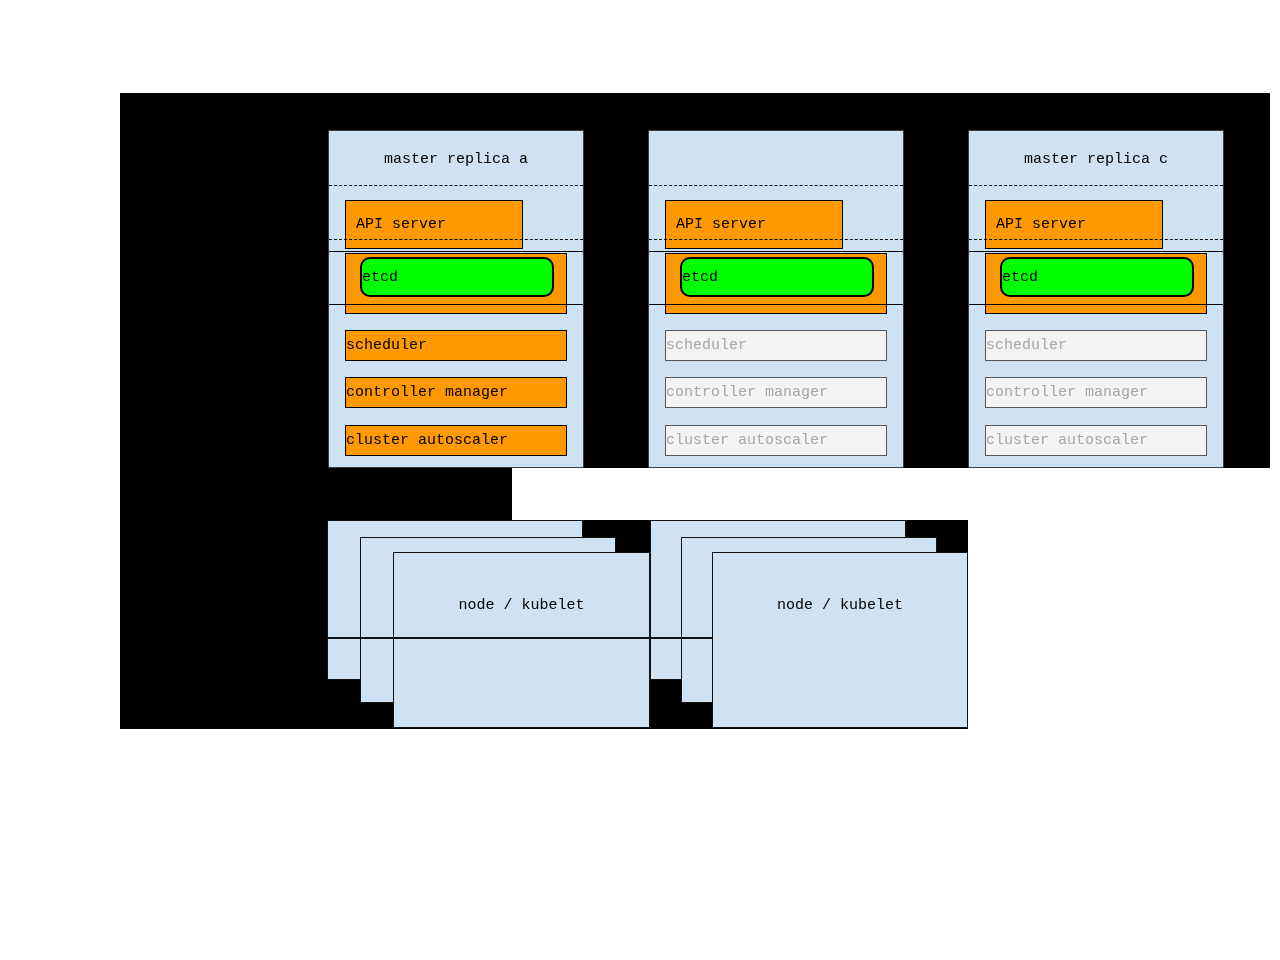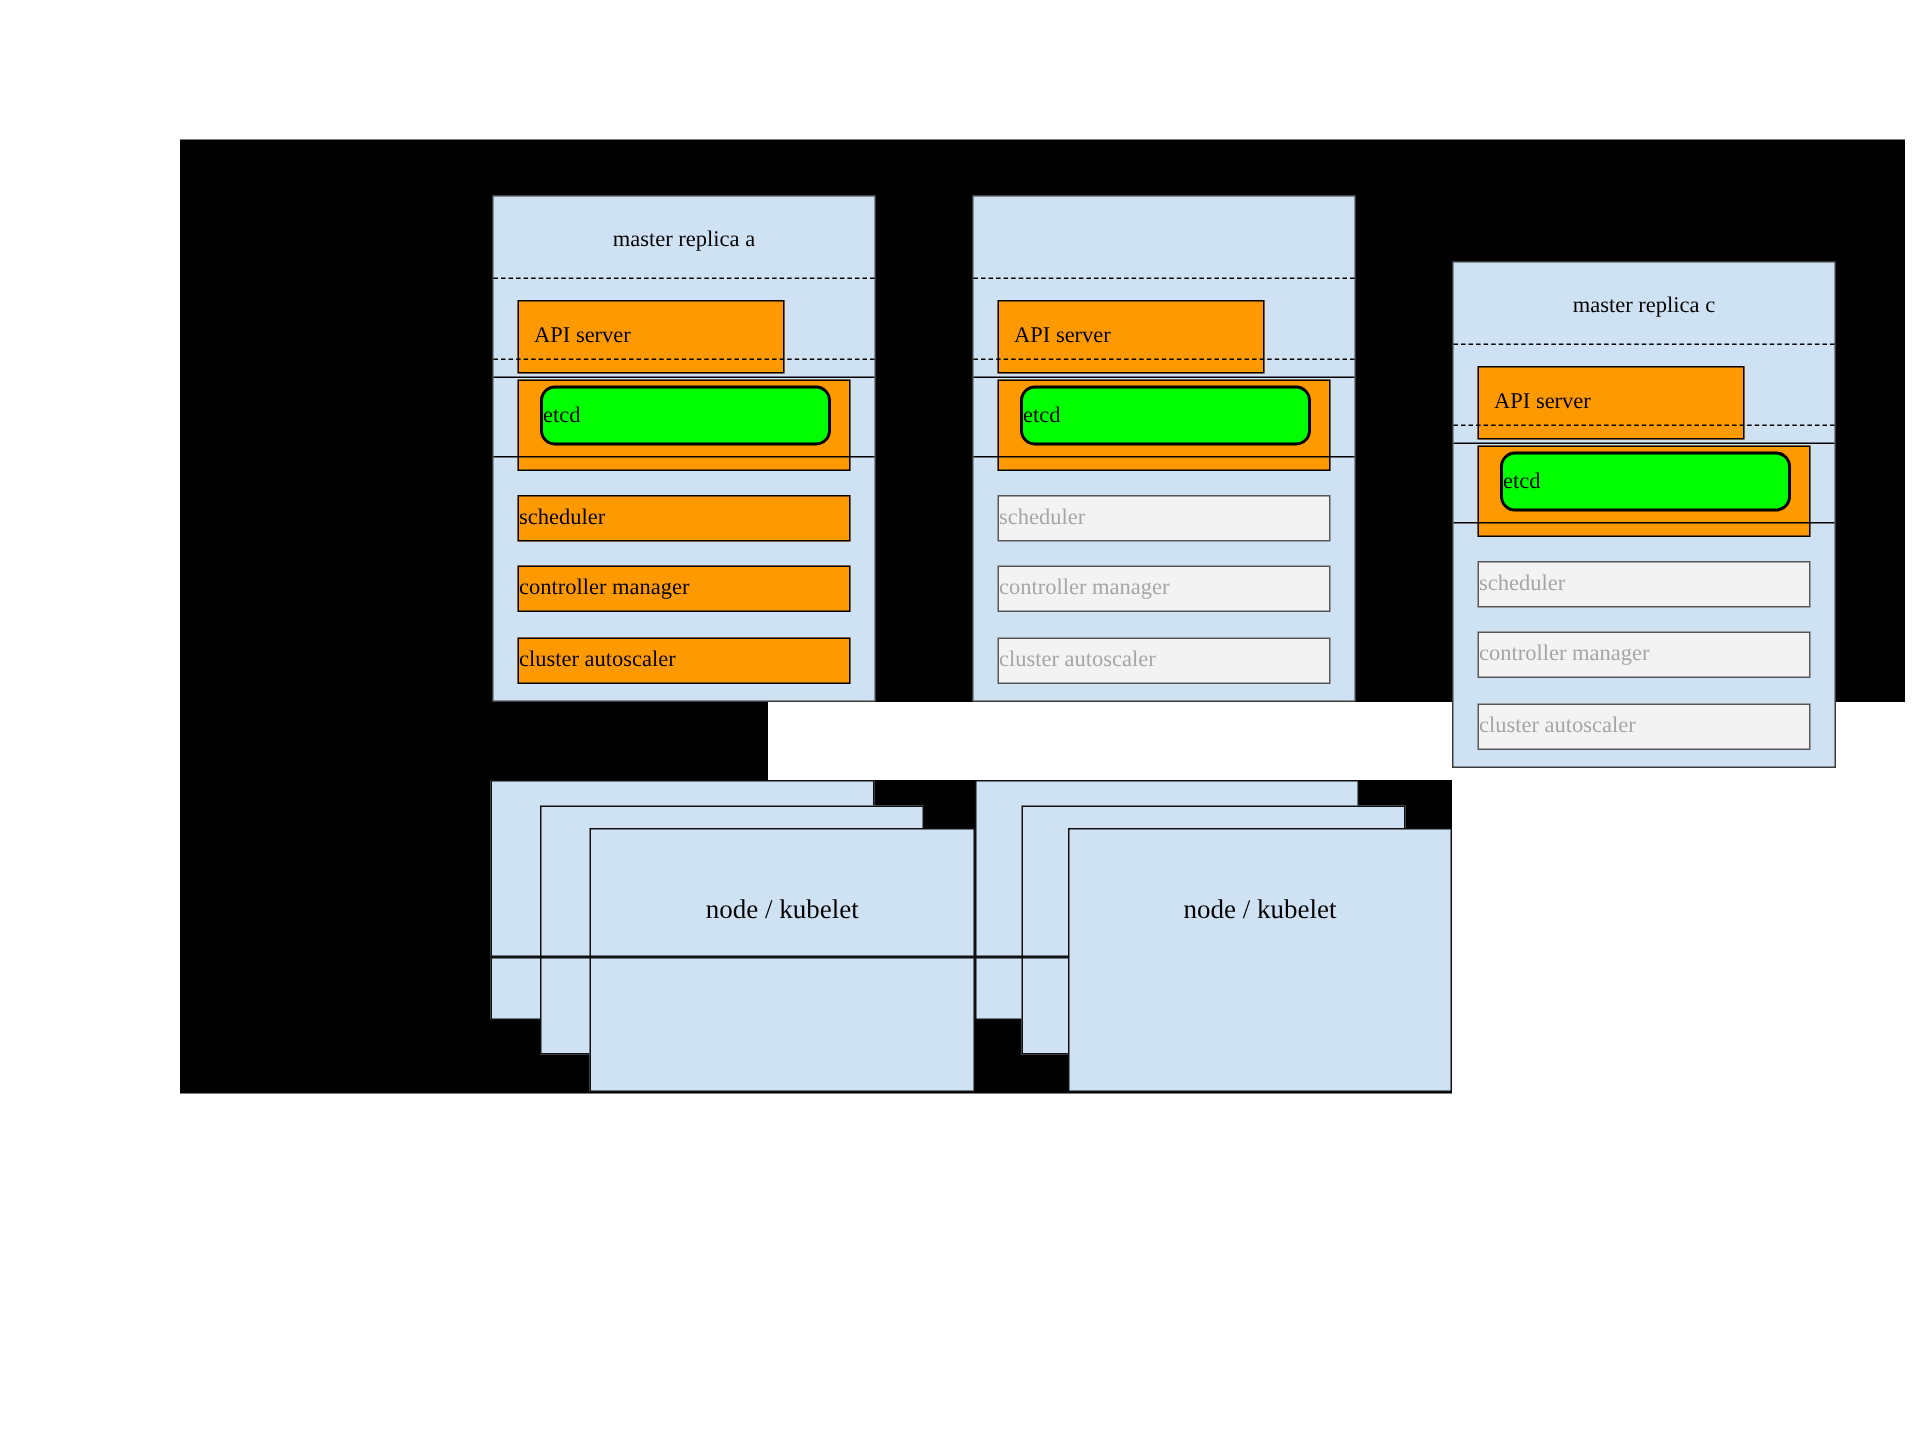--- a/index.html
+++ b/index.html
@@ -1,18 +1,18 @@
 <!DOCTYPE html>
 <html><head>
 <meta charset="utf-8">
 <style>
   html,body { margin:0; padding:0; background:#ffffff; }
   .stage {
     position:relative; width:1280px; height:960px; background:#ffffff;
-    font-family:Liberation Serif, serif;
+    font-family:Liberation Mono, monospace;
     color:#000; overflow:hidden;
   }
   .blk { position:absolute; background:#000000; }
 
   
   .replica {
     position:absolute; top:130px; width:256px; height:338px;
     background:#cfe2f3; border:1px solid #3c3c3c; box-sizing:border-box;
   }
   .rtitle {
@@ -42,21 +42,21 @@
   .comp.inactive { background:#f3f3f3; border:1px solid #555; color:#a6a6a6; }
   .c0 { top:199px; } .c1 { top:246px; } .c2 { top:294px;text-align:right; }
 
   
   .nodebox {
     position:absolute; width:256px; box-sizing:border-box;
     background:#cfe2f3; border:1.5px solid #111;
   }
   .nlabel {
     position:absolute; top:42px; left:0; width:100%; height:22px;
-    text-align:center; font-size:18px; line-height:22px;
+    text-align:center; font-size:15px; line-height:22px;
   }
   .stackline { position:absolute; left:327px; top:637px; width:385px; height:2px; background:#111; }
 </style>
 </head>
 <body>
 
 <div class="stage">
 
   <div class="blk" style="left:120px; top:93px; width:1150px; height:375px;"></div>
   <div class="blk" style="left:120px; top:468px; width:392px; height:52px;"></div>
@@ -82,21 +82,21 @@
     <div class="etcd">etcd</div>
     <div class="dashline" style="top:54px;"></div>
     <div class="dashline" style="top:108px;"></div>
     <div class="solidline" style="top:120px;"></div>
     <div class="solidline" style="top:173px;"></div>
     <div class="comp c0 inactive">scheduler</div>
     <div class="comp c1 inactive">controller manager</div>
     <div class="comp c2 inactive">cluster autoscaler</div>
   </div>
 
-  <div class="replica" style="left:968px;margin-top:44px;">
+  <div class="replica" style="left:968px;">
     <div class="rtitle">master replica c</div>
     <div class="obox api">API server</div>
     <div class="etcdwrap"></div>
     <div class="etcd">etcd</div>
     <div class="dashline" style="top:54px;"></div>
     <div class="dashline" style="top:108px;"></div>
     <div class="solidline" style="top:120px;"></div>
     <div class="solidline" style="top:173px;"></div>
     <div class="comp c0 inactive">scheduler</div>
     <div class="comp c1 inactive">controller manager</div>

